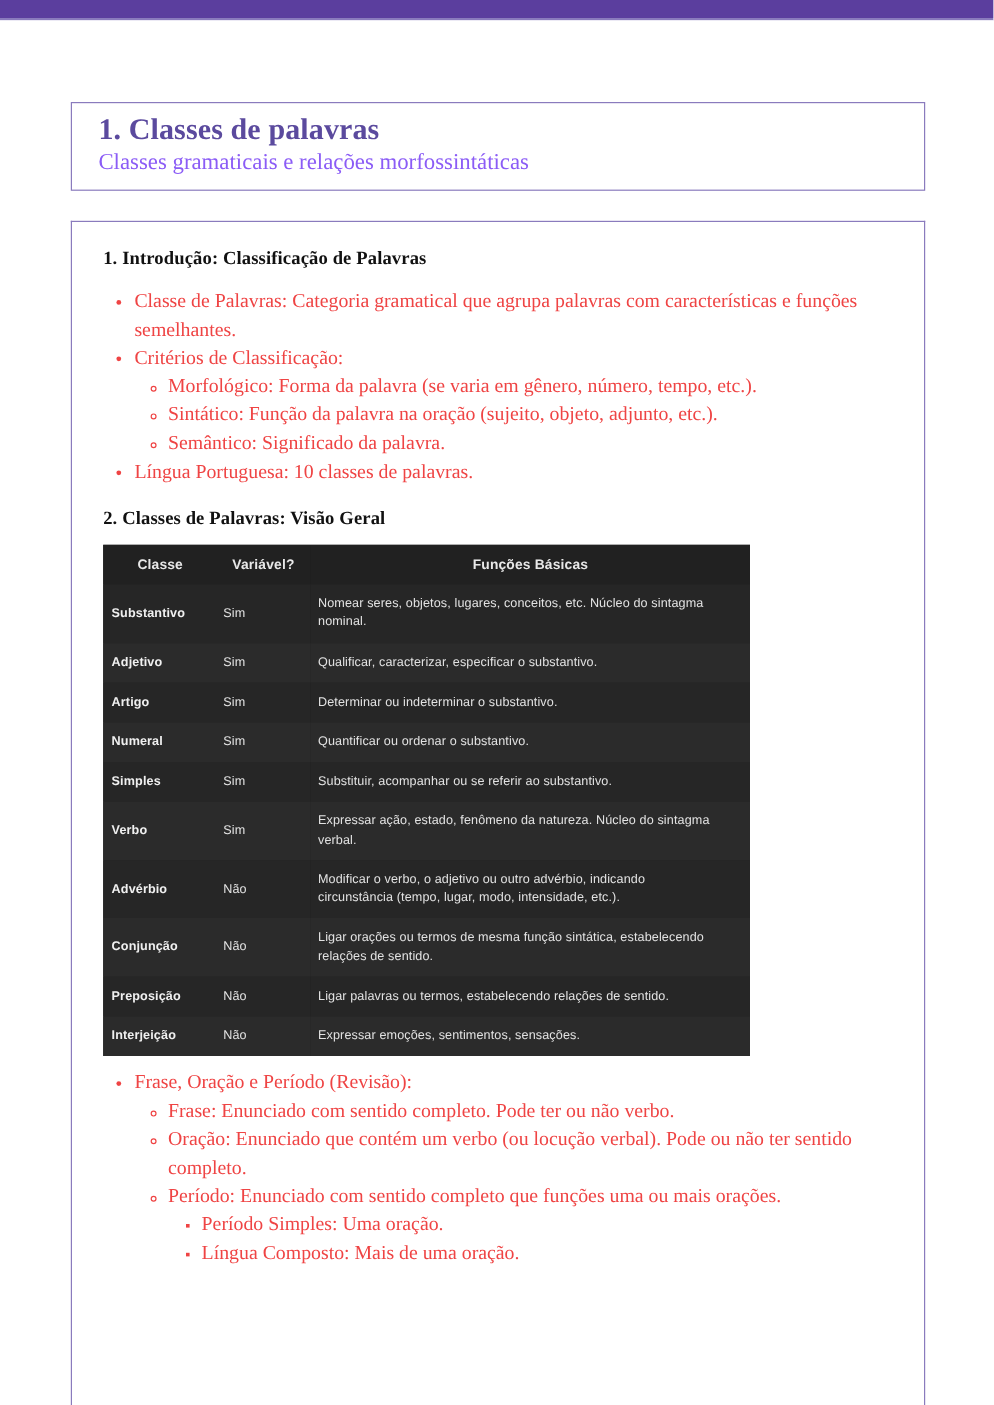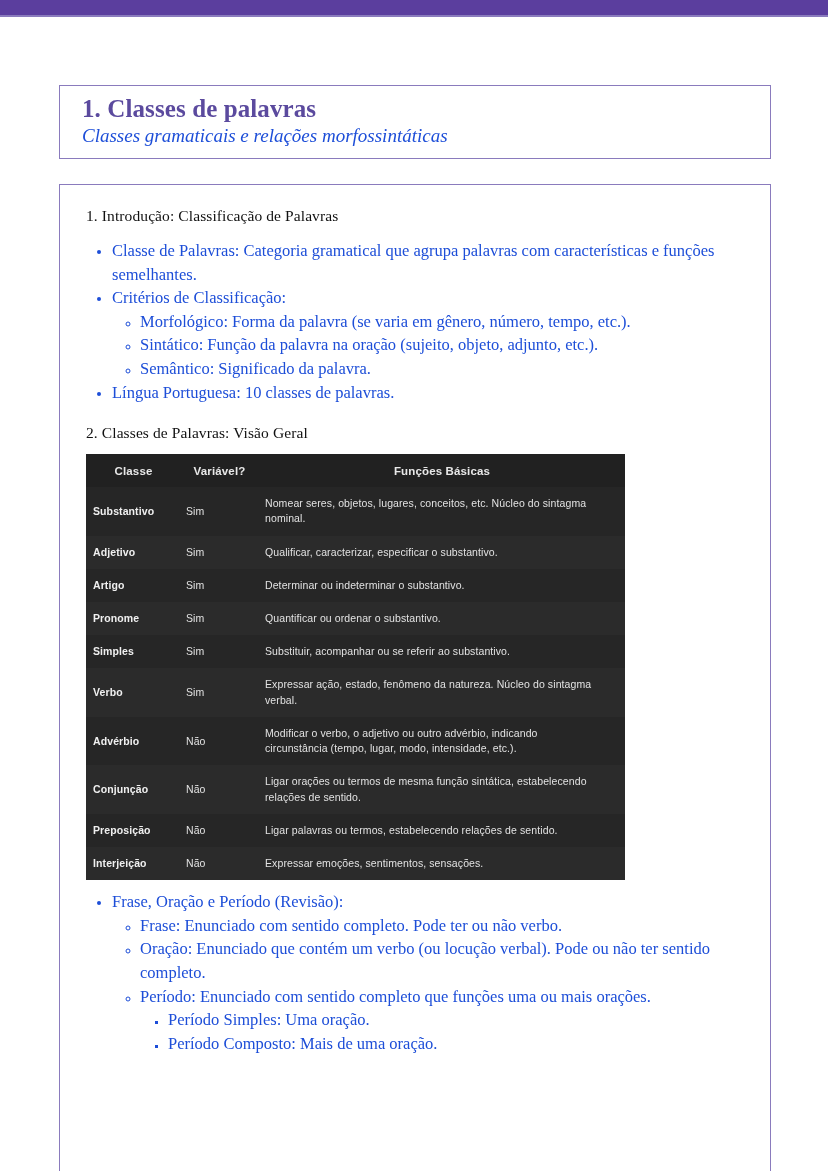--- a/index.html
+++ b/index.html
@@ -59,42 +59,41 @@
     font-weight: bold;
     color: #5b4a9e;
     letter-spacing: 0.1px;
     white-space: nowrap;
   }
   .title-sub {
     position: absolute;
     left: 22px;
     top: 39px;
     font-size: 19px;
-    color: #1d4ed8;
+    color: #8b5cf6;
     white-space: nowrap;
-    font-style: italic;
   }
 
   
   .body-card {
     position: absolute;
     left: 59px;
     top: 167px;
     width: 712px;
     height: 990px;
     border: 1.5px solid #8a7bbd;
     border-bottom: none;
     background: #ffffff;
     padding: 22px 26px 0 26px;
   }
 
   h3.section-head {
     margin: 0 0 14px 0;
     font-size: 15.5px;
-    font-weight: normal;
+    font-weight: bold;
     color: #111111;
     letter-spacing: 0.1px;
   }
   h3.section-head.second {
     margin-top: 20px;
     margin-bottom: 12px;
   }
 
   
   ul.lvl1 {
@@ -108,21 +107,21 @@
     list-style-type: circle;
   }
   ul.lvl3 {
     margin: 0;
     padding-left: 28px;
     list-style-type: square;
   }
   ul.lvl1 > li, ul.lvl2 > li, ul.lvl3 > li {
     font-size: 16.5px;
     line-height: 1.43;
-    color: #1d4ed8;
+    color: #ef4444;
     margin-bottom: 0px;
   }
   ul.lvl1 > li::marker { font-size: 13px; }
   ul.lvl2 > li::marker { font-size: 12px; }
   ul.lvl3 > li::marker { font-size: 11px; }
 
   
   .table-wrap {
     margin: 6px 0 10px 0;
     width: 539px;
@@ -222,21 +221,21 @@
             <td>Adjetivo</td>
             <td>Sim</td>
             <td class="c-desc">Qualificar, caracterizar, especificar o substantivo.</td>
           </tr>
           <tr>
             <td>Artigo</td>
             <td>Sim</td>
             <td class="c-desc">Determinar ou indeterminar o substantivo.</td>
           </tr>
           <tr>
-            <td>Pronome</td>
+            <td>Numeral</td>
             <td>Sim</td>
             <td class="c-desc">Quantificar ou ordenar o substantivo.</td>
           </tr>
           <tr>
             <td>Simples</td>
             <td>Sim</td>
             <td class="c-desc">Substituir, acompanhar ou se referir ao substantivo.</td>
           </tr>
           <tr>
             <td>Verbo</td>
@@ -270,21 +269,21 @@
     <ul class="lvl1">
       <li>
         <span>Frase, Oração e Período (Revisão):</span>
         <ul class="lvl2">
           <li>Frase: Enunciado com sentido completo. Pode ter ou não verbo.</li>
           <li>Oração: Enunciado que contém um verbo (ou locução verbal). Pode ou não ter sentido completo.</li>
           <li>
             <span>Período: Enunciado com sentido completo que funções uma ou mais orações.</span>
             <ul class="lvl3">
               <li>Período Simples: Uma oração.</li>
-              <li>Período Composto: Mais de uma oração.</li>
+              <li>Língua Composto: Mais de uma oração.</li>
             </ul>
           </li>
         </ul>
       </li>
     </ul>
 
   </div>
 </div>
 
 </body></html>

